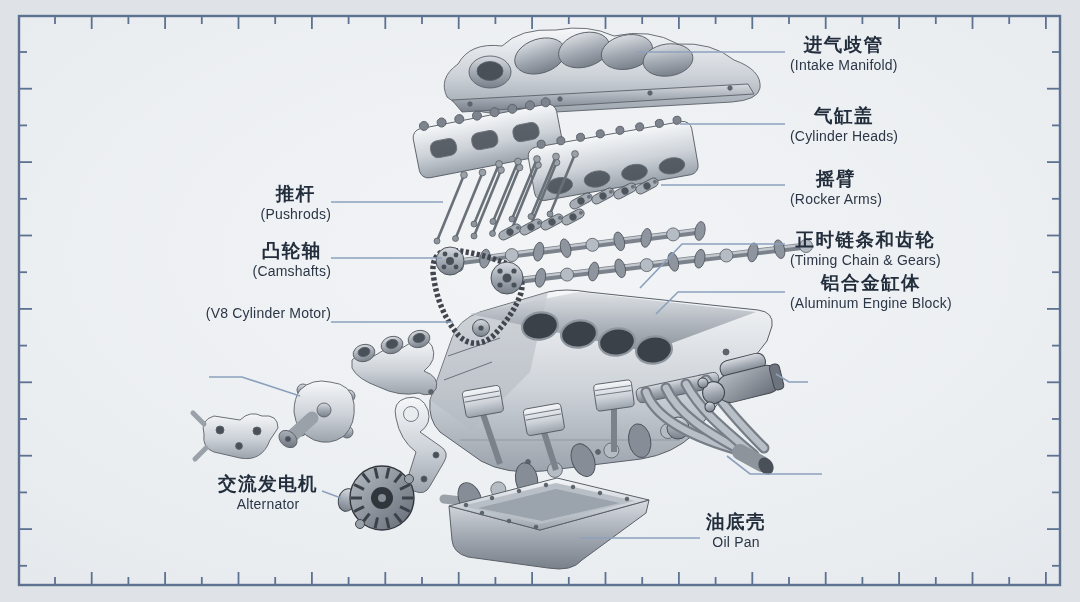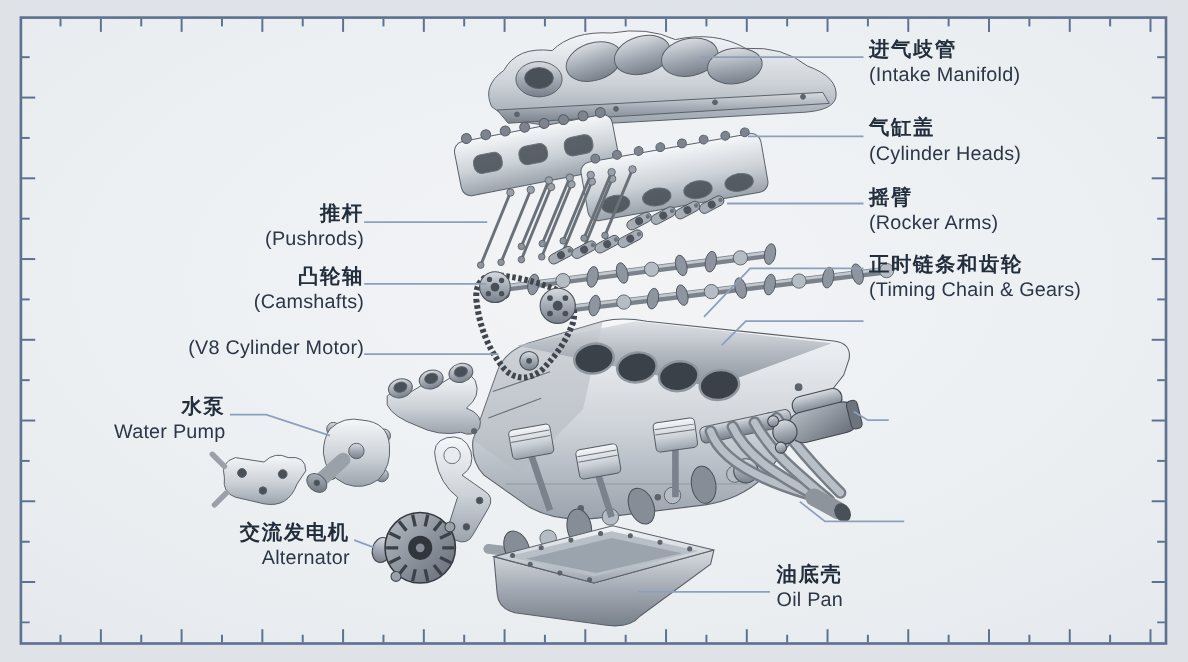--- a/index.html
+++ b/index.html
@@ -1,23 +1,23 @@
 <!DOCTYPE html>
 <html><head>
 <meta charset="utf-8">
 <style>
   html,body{margin:0;padding:0;background:#dfe3e7;}
   .stage{position:relative;width:1080px;height:602px;overflow:hidden;
          background:#dfe3e7;font-family:"Liberation Sans","DejaVu Sans",sans-serif;}
   .stage svg{position:absolute;left:0;top:0;}
   .lbl{position:absolute;color:#232e3c;line-height:1.12;white-space:nowrap;}
   .lbl .zh{display:block;font-size:18.5px;font-weight:bold;letter-spacing:1.5px;}
-  .lbl .en{display:block;font-size:18px;margin-top:2px;letter-spacing:.2px;color:#2b3646;}
-  .lbl.left{text-align:right;}
-  .lbl.right{text-align:left;}
+  .lbl .en{display:block;font-size:14px;margin-top:2px;letter-spacing:.2px;color:#2b3646;}
+  .lbl.left{text-align:center;}
+  .lbl.right{text-align:center;}
 </style>
 </head>
 <body>
 
 <div class="stage">
 
 <svg width="1080" height="602" viewBox="0 0 1080 602">
   <defs>
     <radialGradient id="bgRad" cx="50%" cy="42%" r="80%">
       <stop offset="0%" stop-color="#f2f4f6"></stop>
@@ -501,23 +501,23 @@
   <span class="zh">正时链条和齿轮</span>
   <span class="en">(Timing Chain &amp; Gears)</span>
 </div>
 <div class="lbl left" style="right:749px;top:241px">
   <span class="zh">凸轮轴</span>
   <span class="en">(Camshafts)</span>
 </div>
 <div class="lbl left" style="right:749px;top:304px">
   <span class="en">(V8 Cylinder Motor)</span>
 </div>
-<div class="lbl left" style="right:875px;top:359px">
-  <span class="zh">水泵</span>
-  <span class="en">Water Pump</span>
+<div class="lbl right" style="left:790px;top:273px">
+  <span class="zh">铝合金缸体</span>
+  <span class="en">(Aluminum Engine Block)</span>
 </div>
 <div class="lbl left" style="right:762px;top:474px">
   <span class="zh">交流发电机</span>
   <span class="en">Alternator</span>
 </div>
 <div class="lbl right" style="left:706px;top:512px">
   <span class="zh">油底壳</span>
   <span class="en">Oil Pan</span>
 </div>
 

